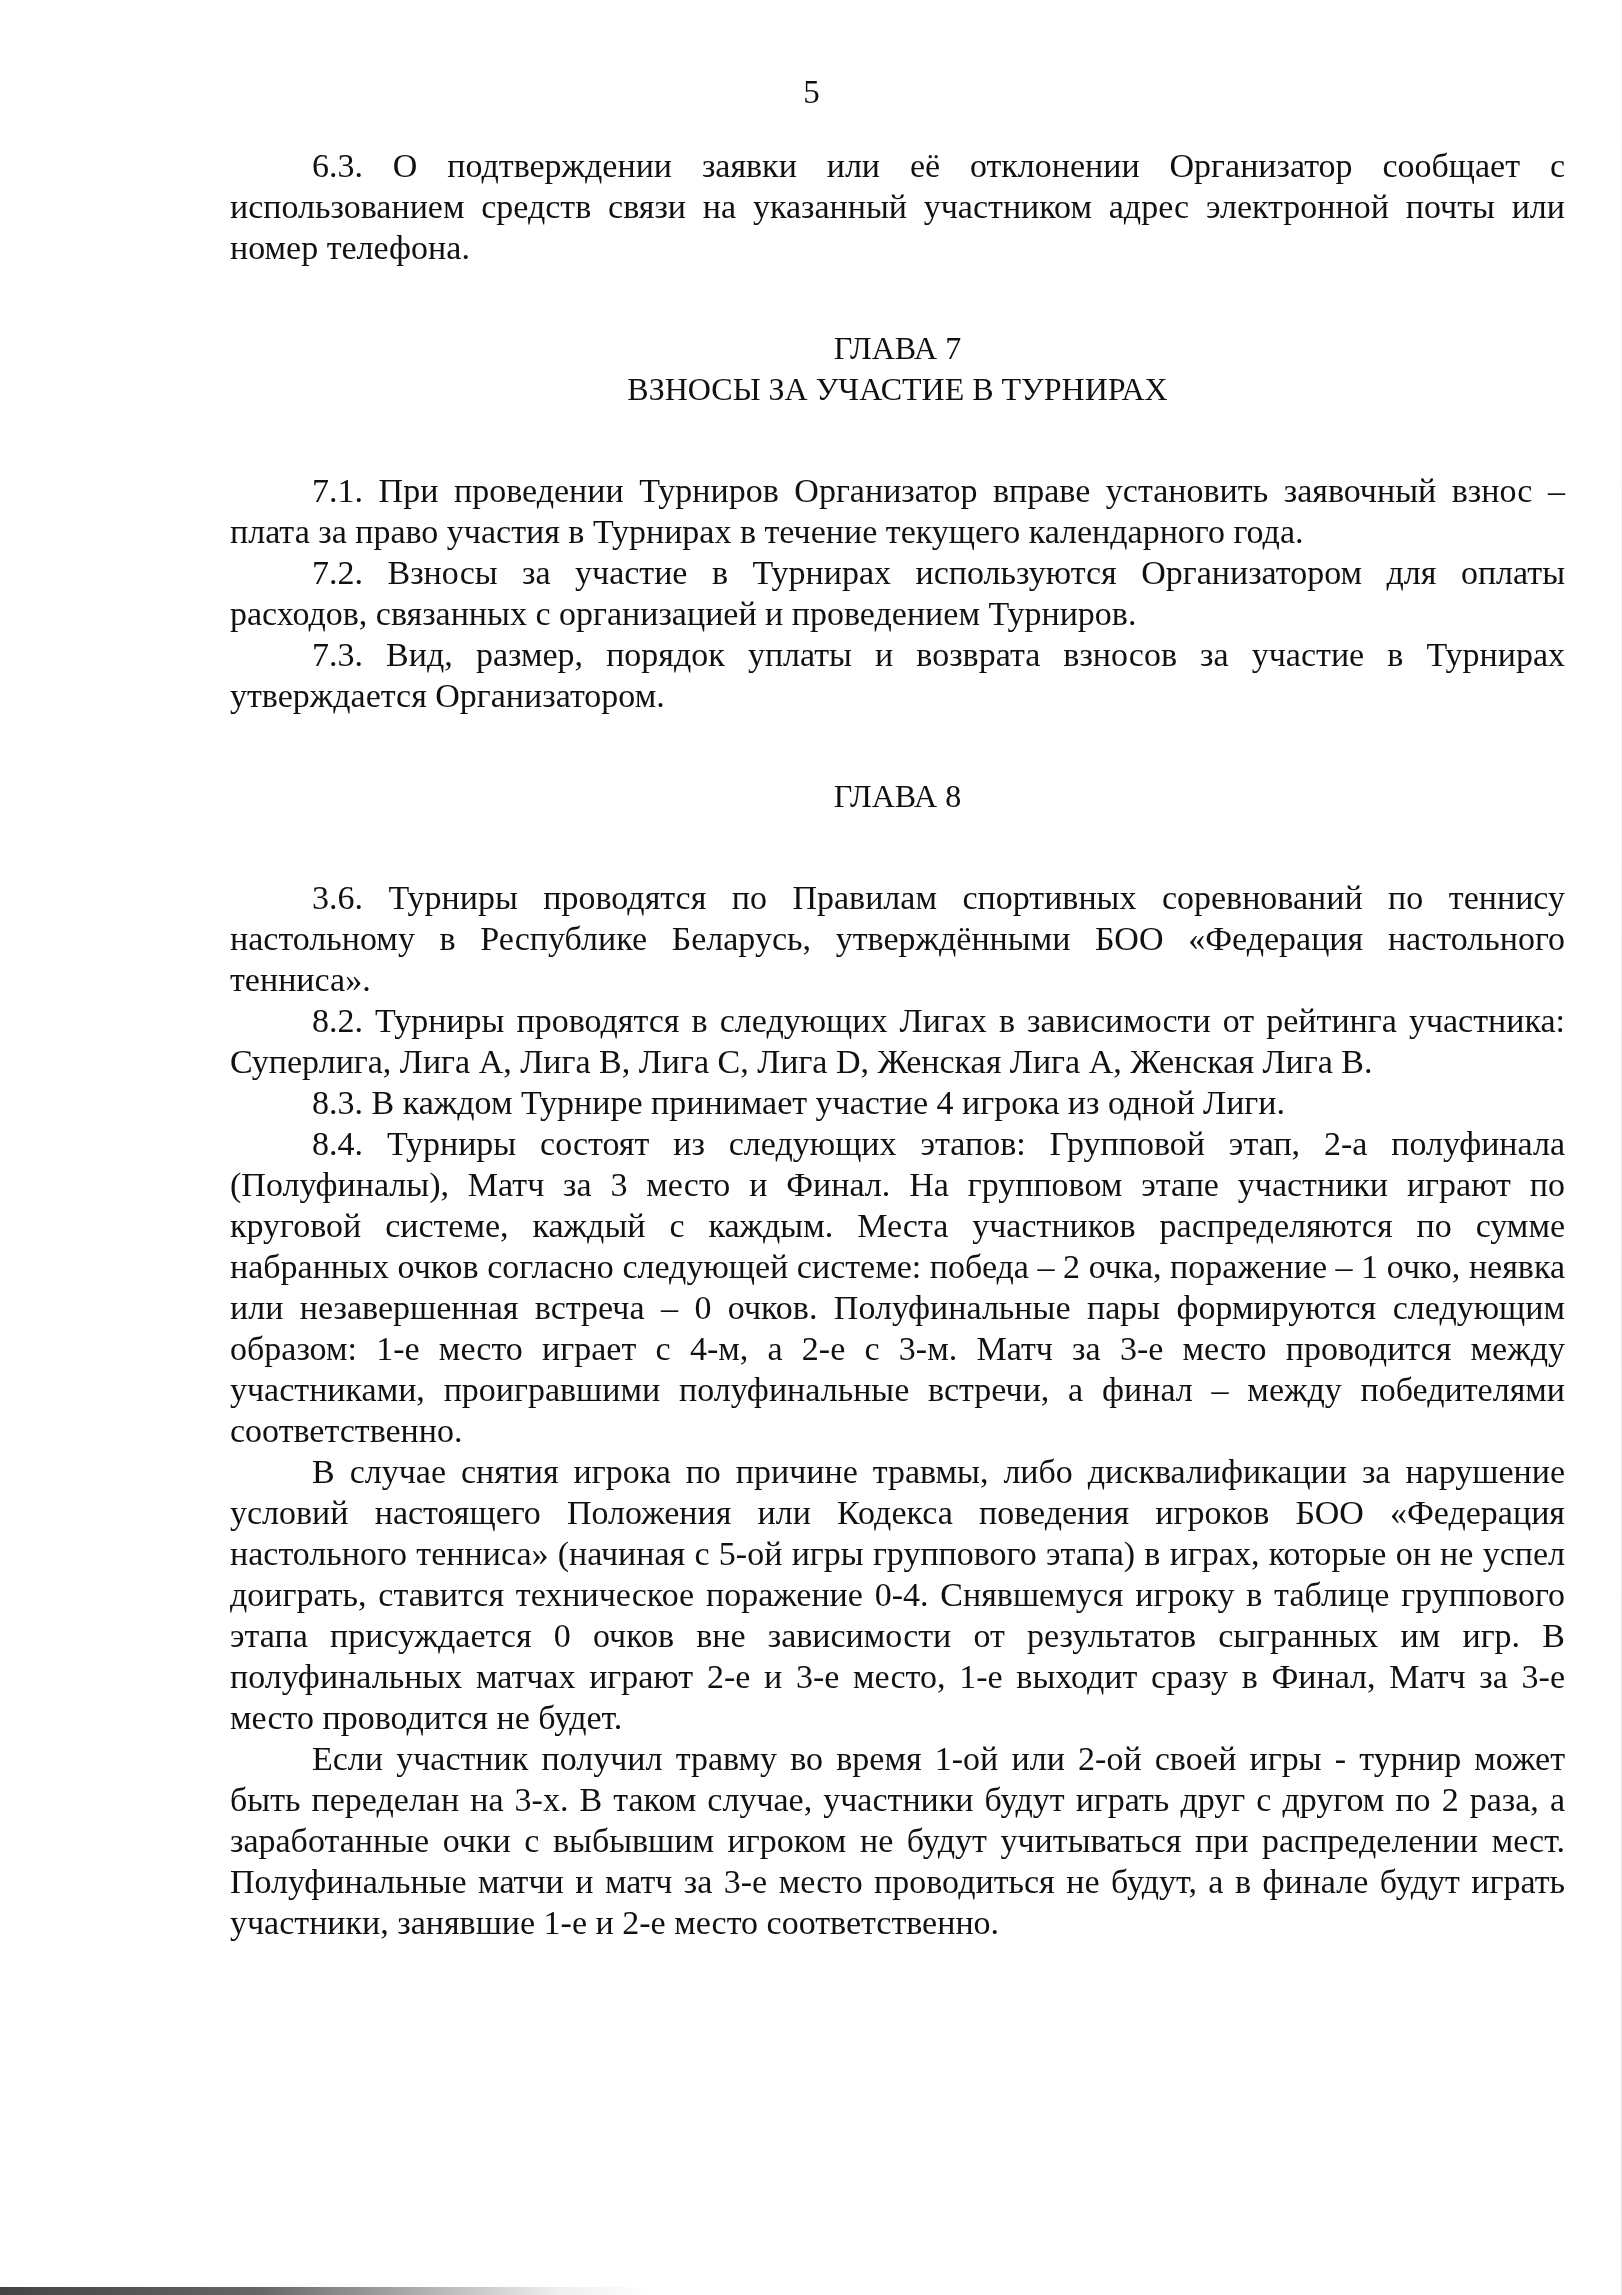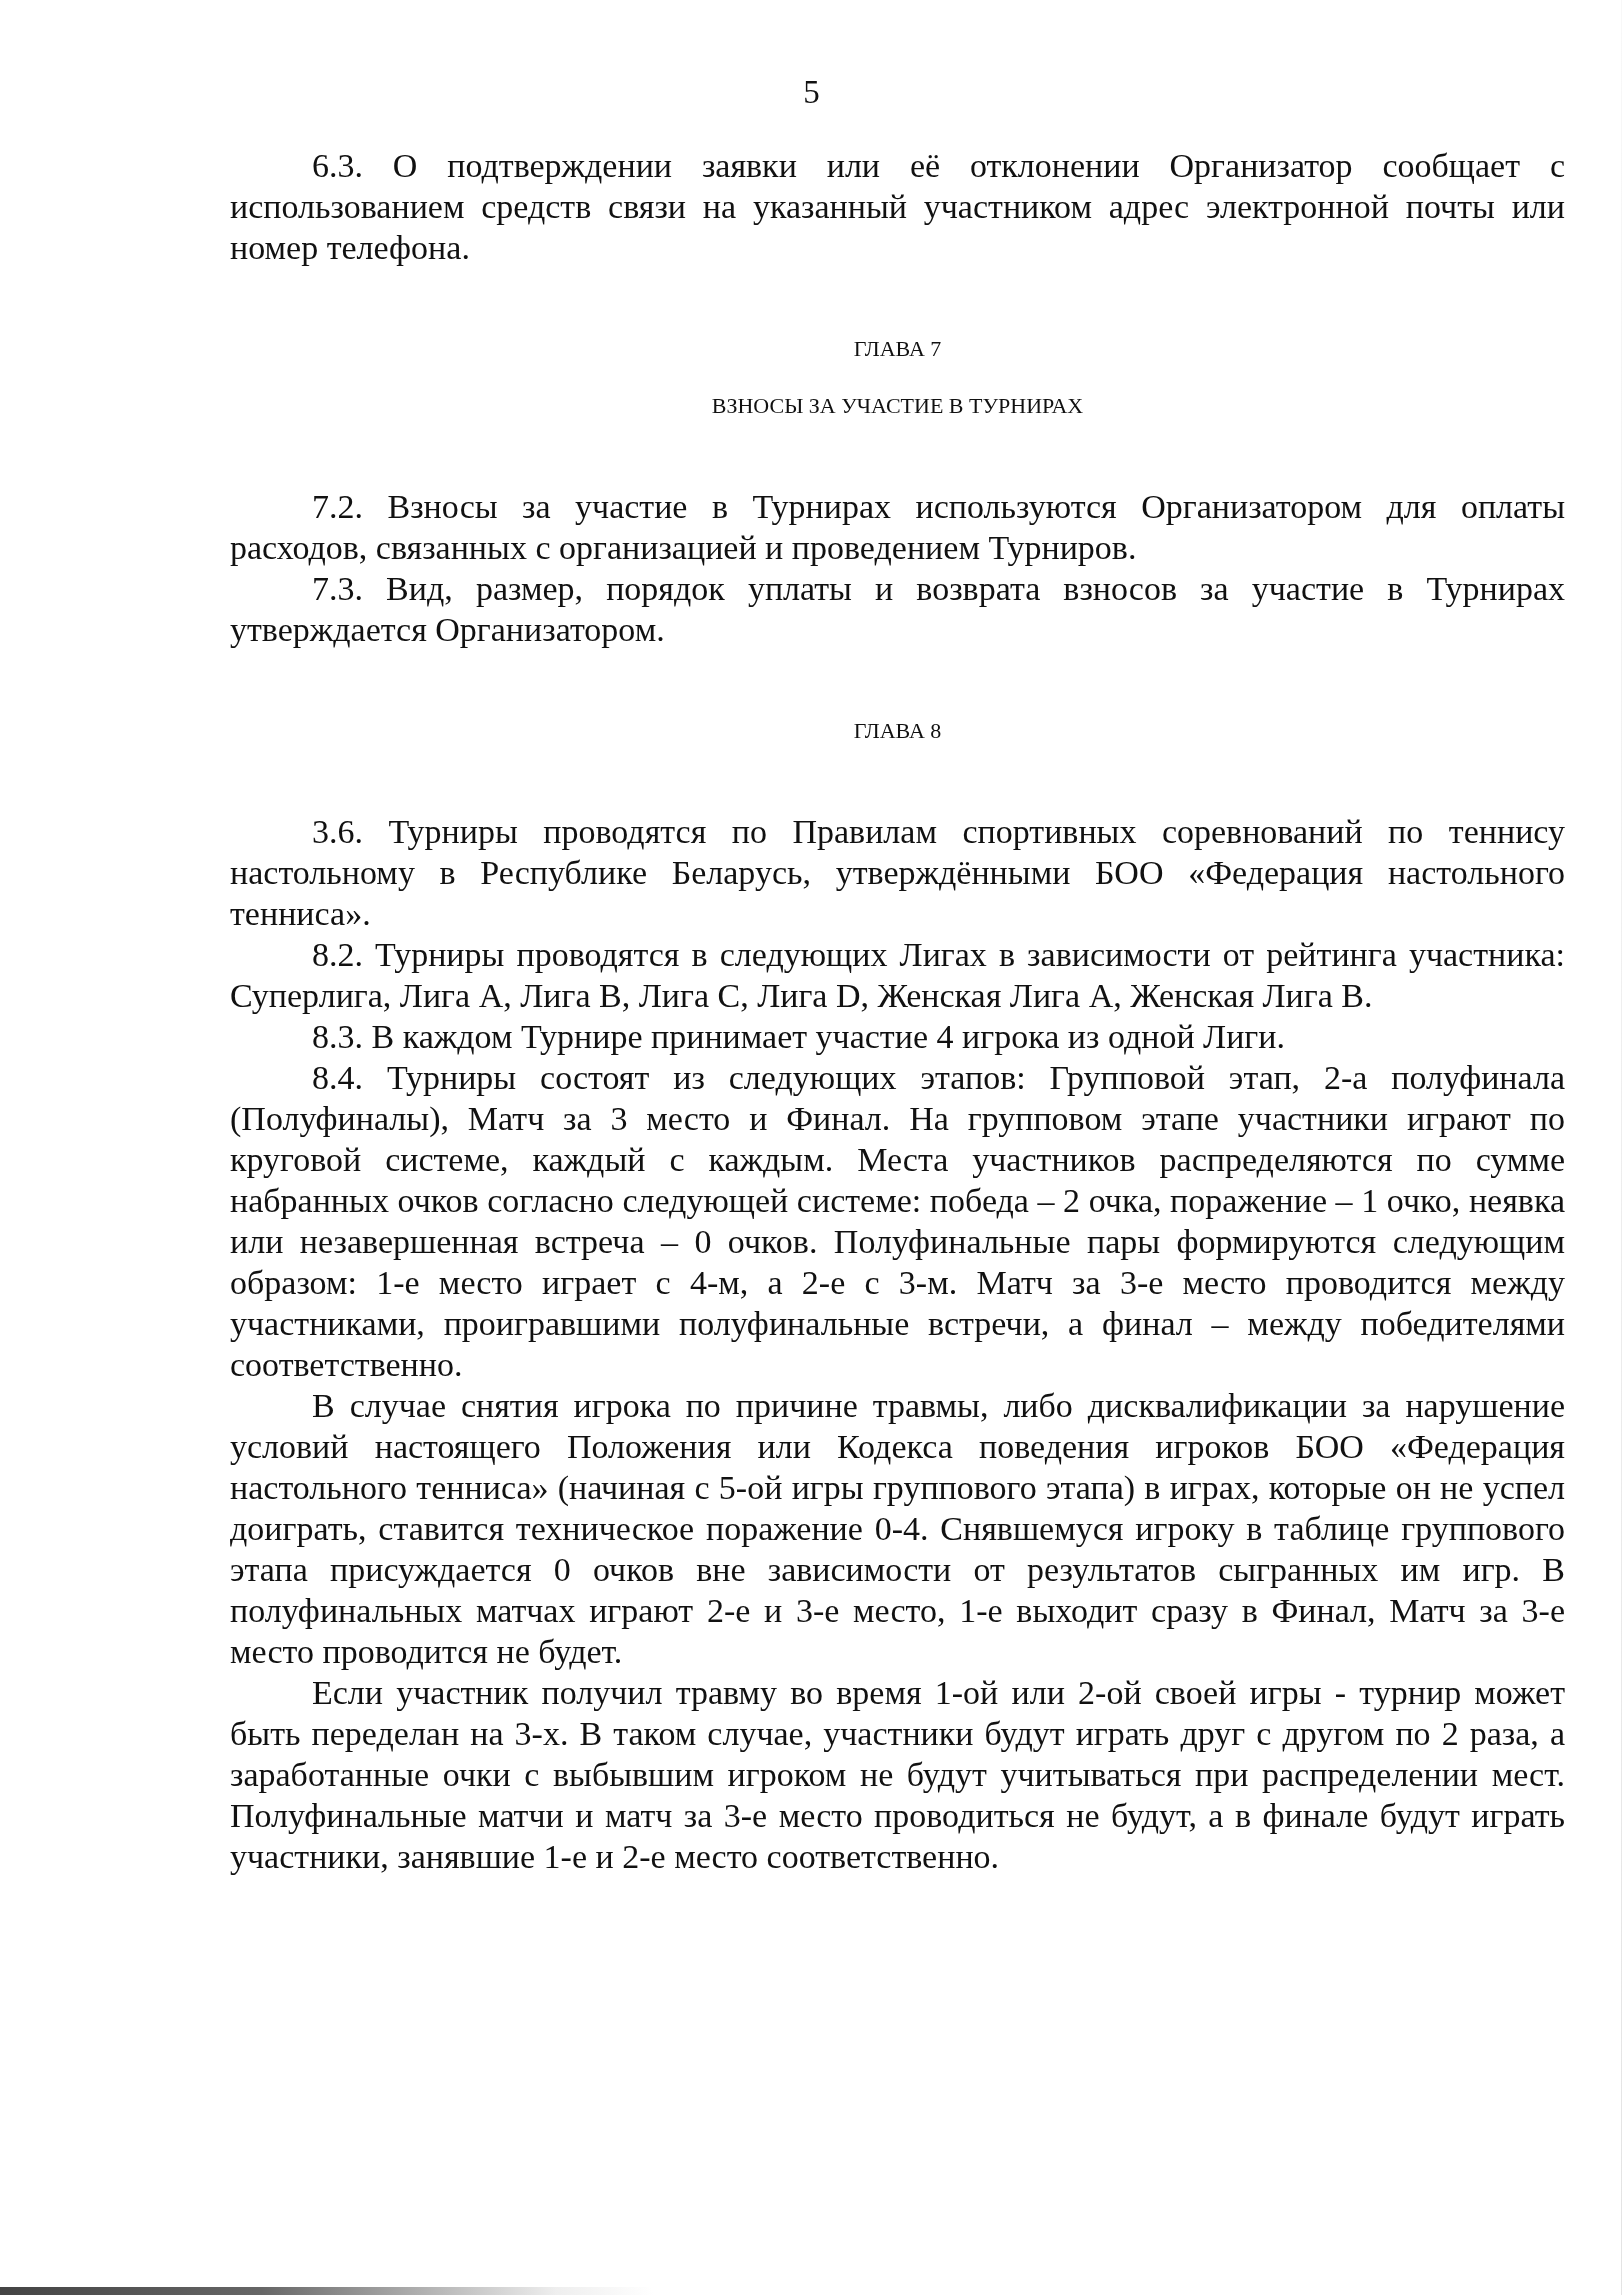--- a/index.html
+++ b/index.html
@@ -40,22 +40,22 @@
       line-height: 41px;
     }
     .para {
       margin: 0;
       text-align: justify;
       text-indent: 82px;
       hyphens: none;
     }
     .chapter {
       text-align: center;
-      margin: 16px;
-      font-size: 22px;
+      margin: 0;
+      font-size: 32px;
       line-height: 41px;
     }
     .chapter-block {
       margin-top: 60px;
       margin-bottom: 60px;
     }
     .section-6-3 { margin-bottom: 0; }
     .scan-shadow {
       position: absolute;
       left: 0;
@@ -84,20 +84,21 @@
   <div class="content">
 
     <p class="para section-6-3">6.3. О подтверждении заявки или её отклонении Организатор сообщает с использованием средств связи на указанный участником адрес электронной почты или номер телефона.</p>
 
     <div class="chapter-block">
       <p class="chapter">ГЛАВА 7</p>
       <p class="chapter">ВЗНОСЫ ЗА УЧАСТИЕ В ТУРНИРАХ</p>
     </div>
 
     <div>
+      <p class="para">7.1. При проведении Турниров Организатор вправе установить заявочный взнос – плата за право участия в Турнирах в течение текущего календарного года.</p>
       <p class="para">7.2. Взносы за участие в Турнирах используются Организатором для оплаты расходов, связанных с организацией и проведением Турниров.</p>
       <p class="para">7.3. Вид, размер, порядок уплаты и возврата взносов за участие в Турнирах утверждается Организатором.</p>
     </div>
 
     <div class="chapter-block">
       <p class="chapter">ГЛАВА 8</p>
     </div>
 
     <div>
       <p class="para">3.6. Турниры проводятся по Правилам спортивных соревнований по теннису настольному в Республике Беларусь, утверждёнными БОО «Федерация настольного тенниса».</p>

